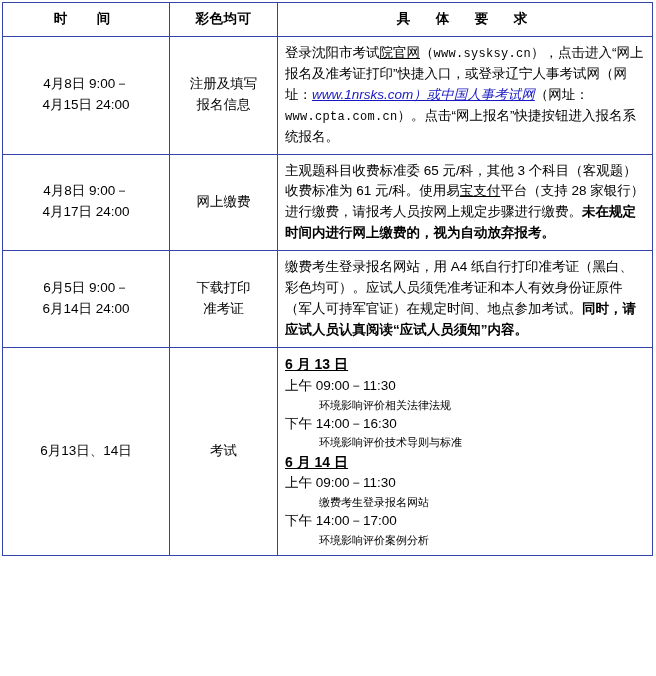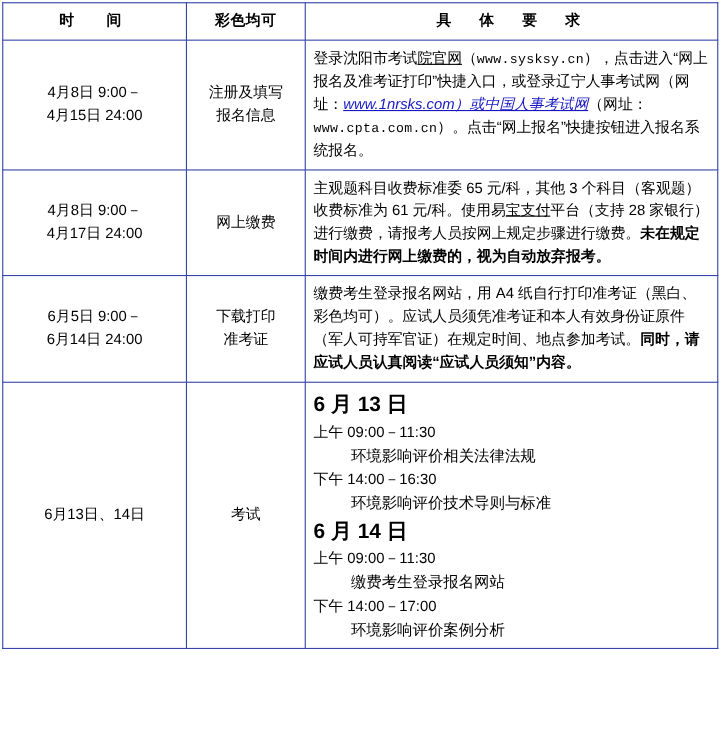--- a/index.html
+++ b/index.html
@@ -68,27 +68,28 @@
     text-decoration: underline;
   }
   .mono {
     font-family: "Liberation Mono", "DejaVu Sans Mono", monospace;
     font-size: 12px;
     letter-spacing: 0.3px;
   }
   .exam-block p { margin: 0; }
   .exam-date {
     font-weight: bold;
-    font-size: 19px;
+    font-size: 14px;
+    text-decoration: underline;
   }
   .exam-time {
     font-size: 13.5px;
   }
   .exam-subject {
-    font-size: 14px;
+    font-size: 11px;
     padding-left: 34px;
   }
 </style>
 </head>
 <body>
 
 <table class="schedule">
   <colgroup>
     <col class="c-time">
     <col class="c-task">

